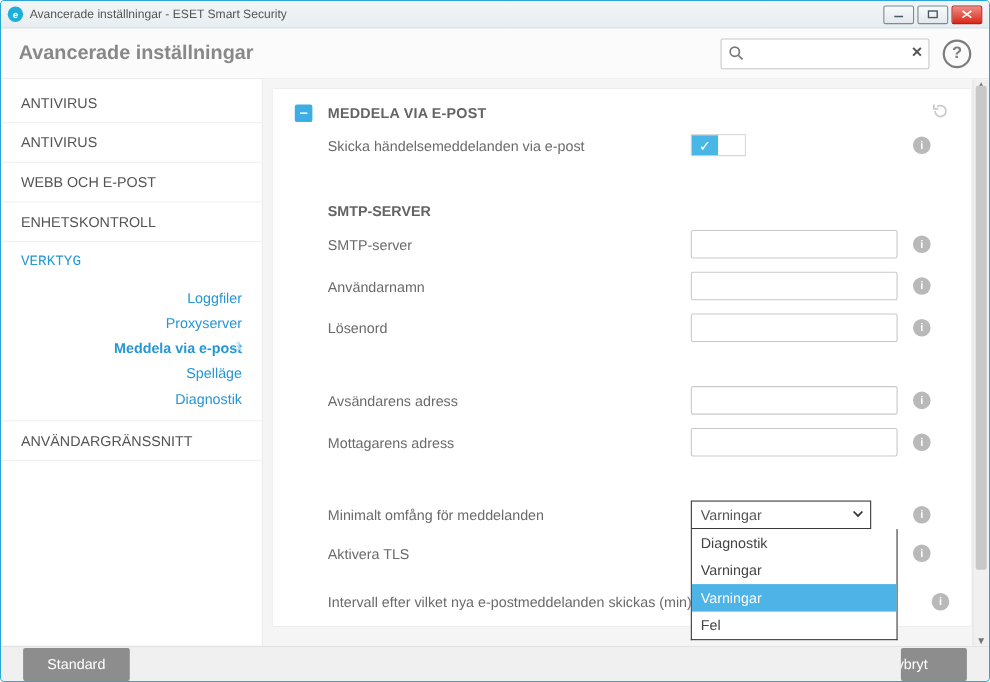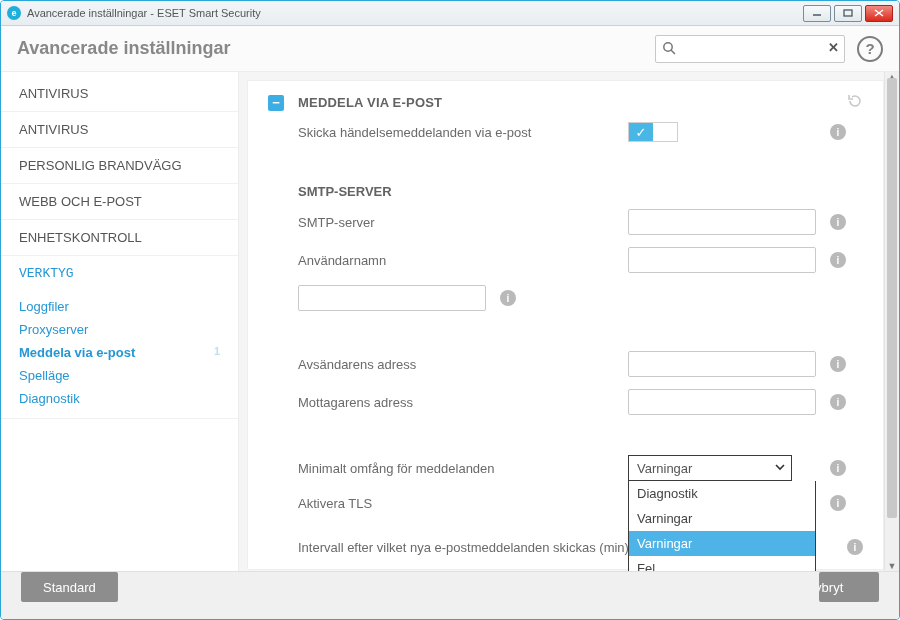--- a/index.html
+++ b/index.html
@@ -21,21 +21,21 @@
   .search-wrap { position:relative; width:190px; height:28px; margin-right:12px; }
   .search-wrap input { width:100%; height:100%; border:1px solid #c8c8c8; border-radius:2px; padding:0 26px 0 28px; background:#fff; font-size:13px; color:#555; }
   .search-wrap .sicon { position:absolute; left:7px; top:6px; color:#777; }
   .search-wrap .xicon { position:absolute; right:6px; top:5px; color:#555; font-weight:bold; cursor:default; }
   .help-btn { width:26px; height:26px; border:2px solid #7d7d7d; border-radius:50%; display:flex; align-items:center; justify-content:center; color:#7d7d7d; font-weight:bold; font-size:15px; cursor:default; }
 
   
   .body { flex:1; display:flex; overflow:hidden; position:relative; }
   .sidebar { width:238px; background:#fff; border-right:1px solid #ececec; overflow-y:auto; padding-top:4px; }
   .nav-item { padding:10px 18px; font-size:13px; color:#555; border-bottom:1px solid #f0f0f0; cursor:default; }
-  .nav-sub { padding:4px 18px 4px 18px; font-size:13px; color:#2597d4; cursor:default; }
+  .nav-sub { padding:4px 18px 4px 18px; font-size:13px; color:#2597d4; cursor:default;text-align:right; }
   .nav-section-active { color:#2597d4;font-family:Liberation Mono, monospace; }
   .nav-sub.active { font-weight:bold; color:#2597d4; position:relative; }
   .nav-sub.active .badge { position:absolute; right:18px; color:#bfe0f1; font-size:11px; }
   .sub-group { padding:4px 0 8px 0; border-bottom:1px solid #f0f0f0; }
 
   
   .content-area { flex:1; display:flex; overflow:hidden; }
   .content-scroll { flex:1; overflow-y:auto; background:#f5f5f5; padding:8px 0 8px 8px; }
   .panel { background:#fff; border:1px solid #eee; border-radius:2px; }
   .section-header { display:flex; align-items:center; padding:12px 20px 4px 20px; color:#555; }
@@ -66,21 +66,21 @@
   .dropdown .opt.selected { background:#4eb3e6; color:#fff; }
 
   
   .vtrack { width:15px; background:#f0f0f0; border-left:1px solid #e4e4e4; position:relative; }
   .vthumb { position:absolute; left:2px; right:2px; top:6px; height:440px; background:#c8c8c8; border-radius:2px; }
   .varrow { position:absolute; left:0; right:0; height:14px; display:flex; align-items:center; justify-content:center; color:#777; font-size:9px; }
   .varrow.up { top:-2px; }
   .varrow.down { bottom:-2px; }
 
   
-  .footer { height:48px; background:#f0f0f0; border-top:1px solid #e0e0e0; display:flex; align-items:flex-start; padding:0 20px; gap:25px; }
+  .footer { height:32px; background:#f0f0f0; border-top:1px solid #e0e0e0; display:flex; align-items:center; padding:0 20px; gap:25px; }
   .btn { height:30px; padding:0 22px; border:none; border-radius:2px; color:#fff; font-size:13px; cursor:default; font-family:inherit; }
   .btn.default { background:#8d8d8d; }
   .btn.primary { background:#3aa5d9; }
   .btn.secondary { background:#8d8d8d; }
   .footer .spacer { flex:1; }
 </style>
 </head>
 <body>
 
 <div class="window">
@@ -120,34 +120,34 @@
       <span class="xicon">✕</span>
     </div>
     <div class="help-btn">?</div>
   </div>
 
   <div class="body">
 
     <div class="sidebar">
       <div class="nav-item">ANTIVIRUS</div>
       <div class="nav-item">ANTIVIRUS</div>
-      <div class="nav-item">PERSONLIG BRANDVÄGG</div>
       <div class="nav-item">WEBB OCH E-POST</div>
       <div class="nav-item">ENHETSKONTROLL</div>
       <div class="nav-item nav-section-active" style="border-bottom:none;">VERKTYG</div>
       <div class="sub-group">
         <div class="nav-sub">Loggfiler</div>
         <div class="nav-sub">Proxyserver</div>
         <div class="nav-sub active">
           <span>Meddela via e-post</span>
           <span class="badge">1</span>
         </div>
         <div class="nav-sub">Spelläge</div>
         <div class="nav-sub">Diagnostik</div>
       </div>
+      <div class="nav-item">ANVÄNDARGRÄNSSNITT</div>
     </div>
 
     <div class="content-area">
       <div class="content-scroll">
         <div class="panel">
 
           <div class="section-header">
             <div class="collapse-box">−</div>
             <div class="section-title">MEDDELA VIA E-POST</div>
             <span class="reset-icn">
@@ -183,20 +183,21 @@
 
           <div class="row">
             <div class="label">Användarnamn</div>
             <div class="ctrl">
                 <input class="txt" type="text" style="">
               </div>
             <div class="info">i</div>
           </div>
 
           <div class="row">
+            <div class="label">Lösenord</div>
             <div class="ctrl">
                 <input class="txt" type="password" style="">
               </div>
             <div class="info">i</div>
           </div>
 
           <div class="group-gap"></div>
 
           <div class="row">
             <div class="label">Avsändarens adress</div>

